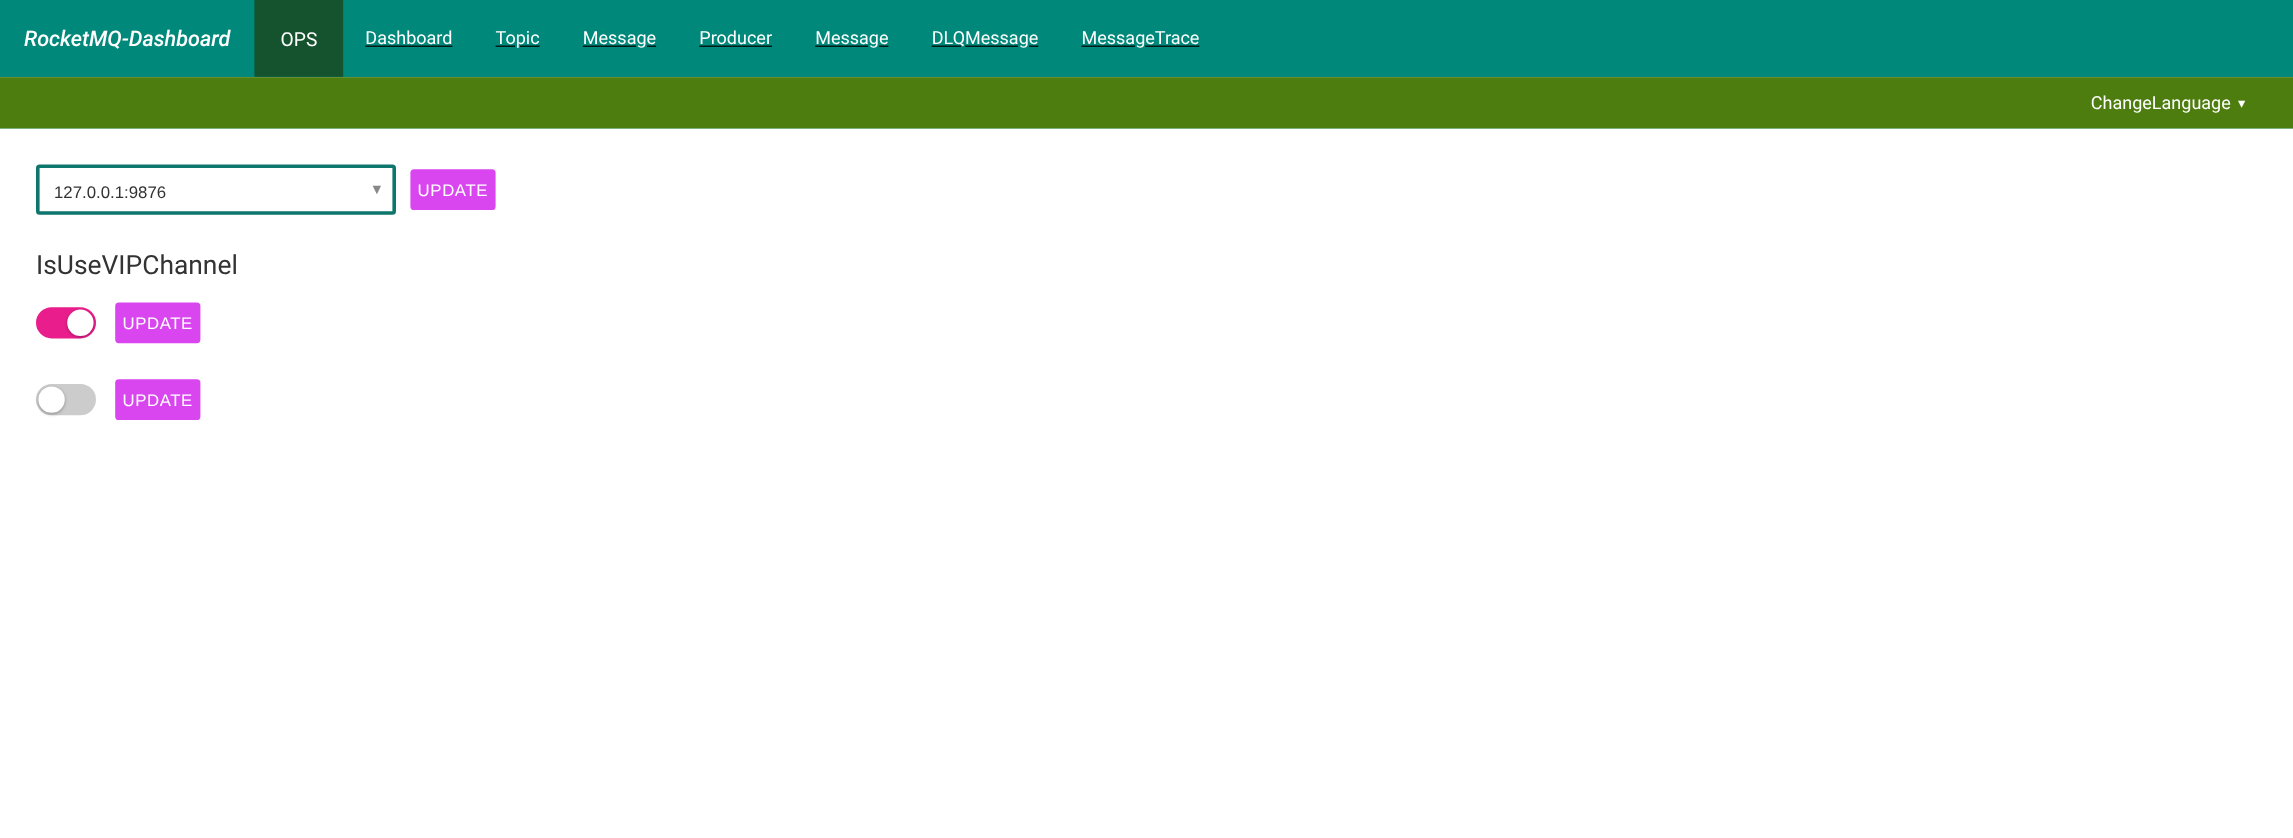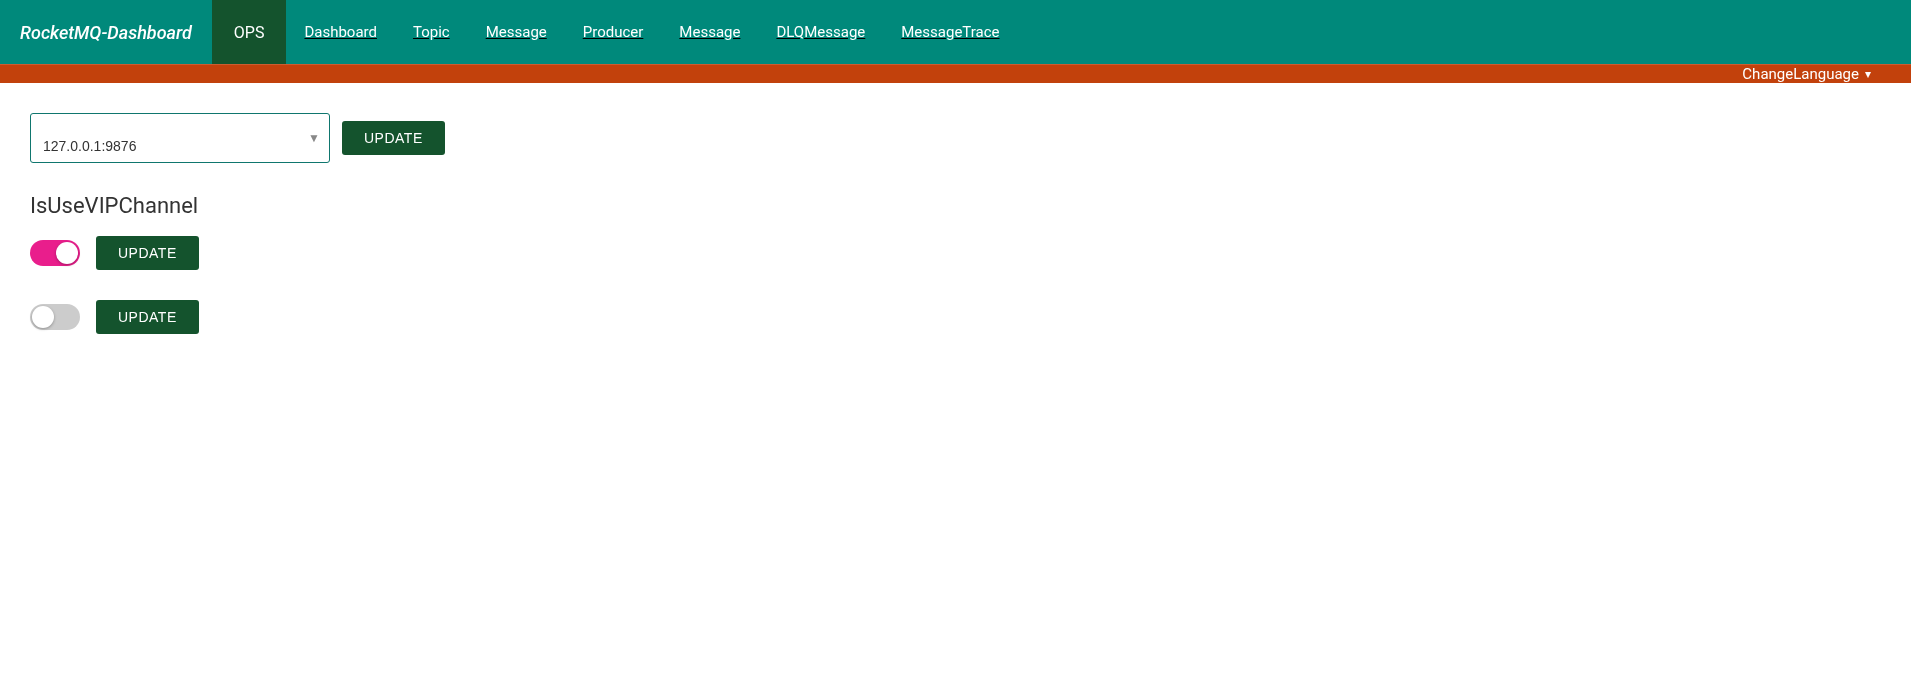--- a/index.html
+++ b/index.html
@@ -60,24 +60,24 @@
       cursor: pointer;
       white-space: nowrap;
     }
     .navbar-right .chevron {
       margin-left: 6px;
       font-size: 12px;
     }
 
     
     .navbar-second-row {
-      background-color: #c2410c;
+      background-color: #4d7c0f;
       display: flex;
       justify-content: flex-start;
-      padding: 0 20px;
+      padding: 12px 20px;
       border-top: 1px solid rgba(255,255,255,0.15);
     }
     .navbar-wrapper {
       background-color: #00897B;
     }
 
     
     .content {
       padding: 30px 30px;
     }
@@ -96,46 +96,46 @@
       gap: 12px;
       margin-bottom: 30px;
     }
     .select-wrapper {
       position: relative;
       display: inline-block;
     }
     .nameserver-select {
       appearance: none;
       -webkit-appearance: none;
-      border: 1px solid #0f766e;
+      border: 3px solid #0f766e;
       border-radius: 3px;
-      padding: 24px 36px 8px 12px;
+      padding: 12px 36px 8px 12px;
       font-size: 14px;
       color: #333;
       background: #fff;
       width: 300px;
       cursor: pointer;
       outline: none;
     }
     .select-arrow {
       position: absolute;
       right: 10px;
       top: 50%;
       transform: translateY(-50%);
       pointer-events: none;
       color: #888;
       font-size: 12px;
     }
 
     .btn-update {
-      background-color: #14532d;
+      background-color: #d946ef;
       color: #fff;
       border: none;
       border-radius: 3px;
-      padding: 9px 22px;
+      padding: 9px 6px;
       font-size: 14px;
       cursor: pointer;
       font-weight: 500;
       letter-spacing: 0.5px;
     }
 
     
     .toggle-section {
       margin-bottom: 30px;
     }

